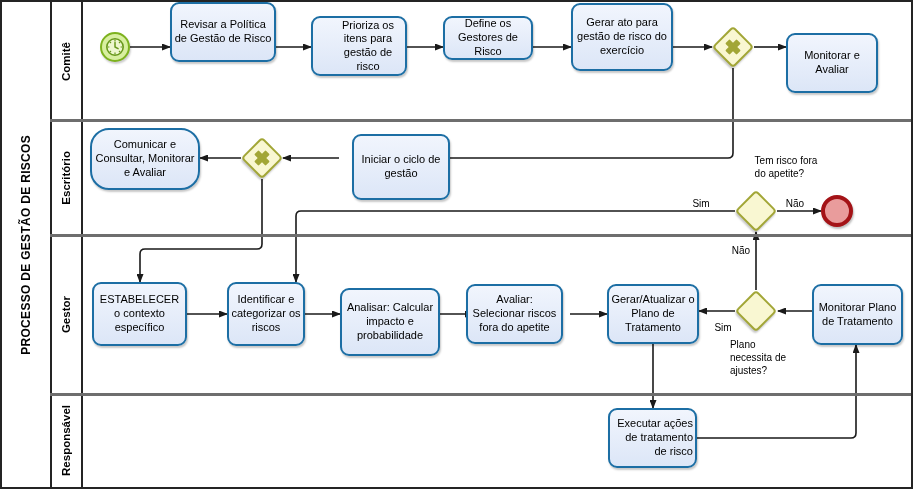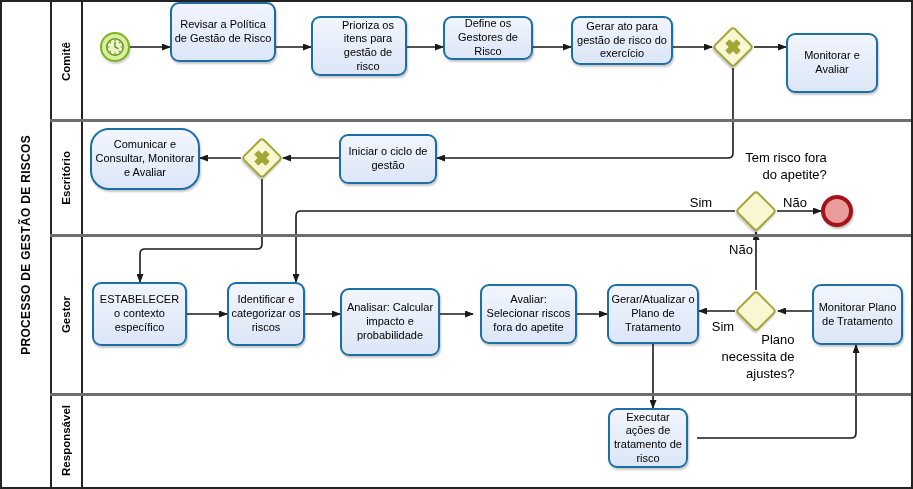--- a/index.html
+++ b/index.html
@@ -20,21 +20,21 @@
       border:2px solid var(--gateway-border,#a2a636);border-radius:4px;transform:rotate(45deg);
       box-shadow:1px 2px 2px rgba(0,0,0,.22);}
   .gw .bar-h{position:absolute;left:19%;right:19%;top:50%;height:6px;margin-top:-3px;background:var(--gateway-marker,#a2a636);border-radius:1px;}
   .gw .bar-v{position:absolute;top:19%;bottom:19%;left:50%;width:6px;margin-left:-3px;background:var(--gateway-marker,#a2a636);border-radius:1px;}
   .event-start{position:absolute;box-sizing:border-box;border-radius:50%;
       background:var(--start-fill,#d8efa0);border:2.5px solid var(--start-border,#7db21e);
       display:flex;align-items:center;justify-content:center;box-shadow:1px 2px 2px rgba(0,0,0,.2);}
   .event-end{position:absolute;box-sizing:border-box;border-radius:50%;
       background:var(--end-fill,#e99c9c);border:4px solid var(--end-border,#a41317);
       box-shadow:1px 2px 2px rgba(0,0,0,.25);}
-  .flow-label{position:absolute;font-size:13px;color:#000;white-space:pre-line;text-align:right;
+  .flow-label{position:absolute;font-size:10px;color:#000;white-space:pre-line;text-align:left;
       transform:translate(-50%,-50%);line-height:1.3;}
   #edges{position:absolute;left:0;top:0;pointer-events:none;}
 </style>
 </head>
 <body>
 
 <div id="stage">
   <div class="pool-frame"></div>
   <div class="pool-title-cell">
     <span class="vtext">PROCESSO DE GESTÃO DE RISCOS</span>
@@ -89,42 +89,42 @@
     <div class="event-start" style="left: 100px; top: 32px; width: 30px; height: 30px;">
       <svg width="22" height="22" viewBox="0 0 22 22">
         <circle cx="11" cy="11" r="8.2" fill="#eef7cf" stroke="#69991d" stroke-width="1.6"></circle>
         <path d="M11 3.6V5.4 M18.4 11H16.6 M11 18.4V16.6 M3.6 11H5.4 M16.2 5.8 15 7 M16.2 16.2 15 15 M5.8 16.2 7 15 M5.8 5.8 7 7" stroke="#69991d" stroke-width="1.2"></path>
         <path d="M11 11V6.6 M11 11 14.1 12.7" stroke="#69991d" stroke-width="1.5" stroke-linecap="round"></path>
       </svg>
     </div>
     <div class="task" style="left: 170px; top: 2px; width: 106px; height: 60px;">Revisar a Política de Gestão de Risco</div>
     <div class="task" style="left: 311px; top: 16px; width: 96px; height: 60px; padding-left: 20px;">Prioriza os itens para gestão de risco</div>
     <div class="task" style="left: 443px; top: 16px; width: 90px; height: 44px;">Define os Gestores de Risco</div>
-    <div class="task" style="left: 571px; top: 16px; width: 102px; height: 49px;">Gerar ato para gestão de risco do exercício</div>
+    <div class="task" style="left: 571px; top: 3px; width: 102px; height: 68px;">Gerar ato para gestão de risco do exercício</div>
     <div class="gw" style="left: 718px; top: 32px; width: 30px; height: 30px;">
       <div class="bar-h"></div>
       <div class="bar-v"></div>
     </div>
     <div class="task" style="left: 786px; top: 17px; width: 92px; height: 60px; margin-top: 16px;">Monitorar e Avaliar</div>
     <div class="task" style="left: 90px; top: 128px; width: 110px; height: 62px; border-radius: 19px;">Comunicar e Consultar, Monitorar e Avaliar</div>
     <div class="gw" style="left: 247px; top: 143px; width: 30px; height: 30px;">
       <div class="bar-h"></div>
       <div class="bar-v"></div>
     </div>
-    <div class="task" style="left: 339px; top: 134px; width: 98px; height: 50px;">Iniciar o ciclo de gestão</div>
+    <div class="task" style="left: 352px; top: 134px; width: 98px; height: 66px;">Iniciar o ciclo de gestão</div>
     <div class="gw" style="left: 741px; top: 196px; width: 30px; height: 30px;"></div>
     <div class="event-end" style="left: 821px; top: 195px; width: 32px; height: 32px;"></div>
     <div class="task" style="left: 92px; top: 282px; width: 95px; height: 64px;">ESTABELECER o contexto específico</div>
     <div class="task" style="left: 227px; top: 282px; width: 78px; height: 64px;">Identificar e categorizar os riscos</div>
     <div class="task" style="left: 340px; top: 288px; width: 100px; height: 68px;">Analisar: Calcular impacto e probabilidade</div>
-    <div class="task" style="left: 480px; top: 284px; width: 97px; height: 60px;">Avaliar: Selecionar riscos fora do apetite</div>
+    <div class="task" style="left: 466px; top: 284px; width: 97px; height: 60px;">Avaliar: Selecionar riscos fora do apetite</div>
     <div class="task" style="left: 607px; top: 284px; width: 92px; height: 60px;">Gerar/Atualizar o Plano de Tratamento</div>
     <div class="gw" style="left: 741px; top: 296px; width: 30px; height: 30px;"></div>
     <div class="task" style="left: 812px; top: 284px; width: 91px; height: 61px;">Monitorar Plano de Tratamento</div>
-    <div class="task" style="left: 608px; top: 408px; width: 80px; height: 60px;">Executar ações de tratamento de risco</div>
+    <div class="task" style="left: 608px; top: 408px; width: 89px; height: 60px; text-align: right;">Executar ações de tratamento de risco</div>
     <div class="flow-label" style="left: 786px; top: 167px;">Tem risco fora
 do apetite?</div>
     <div class="flow-label" style="left: 701px; top: 203px;">Sim</div>
     <div class="flow-label" style="left: 795px; top: 203px;">Não</div>
     <div class="flow-label" style="left: 741px; top: 250px;">Não</div>
     <div class="flow-label" style="left: 723px; top: 327px;">Sim</div>
     <div class="flow-label" style="left: 758px; top: 357px;">Plano
 necessita de
 ajustes?</div>
   </div>

